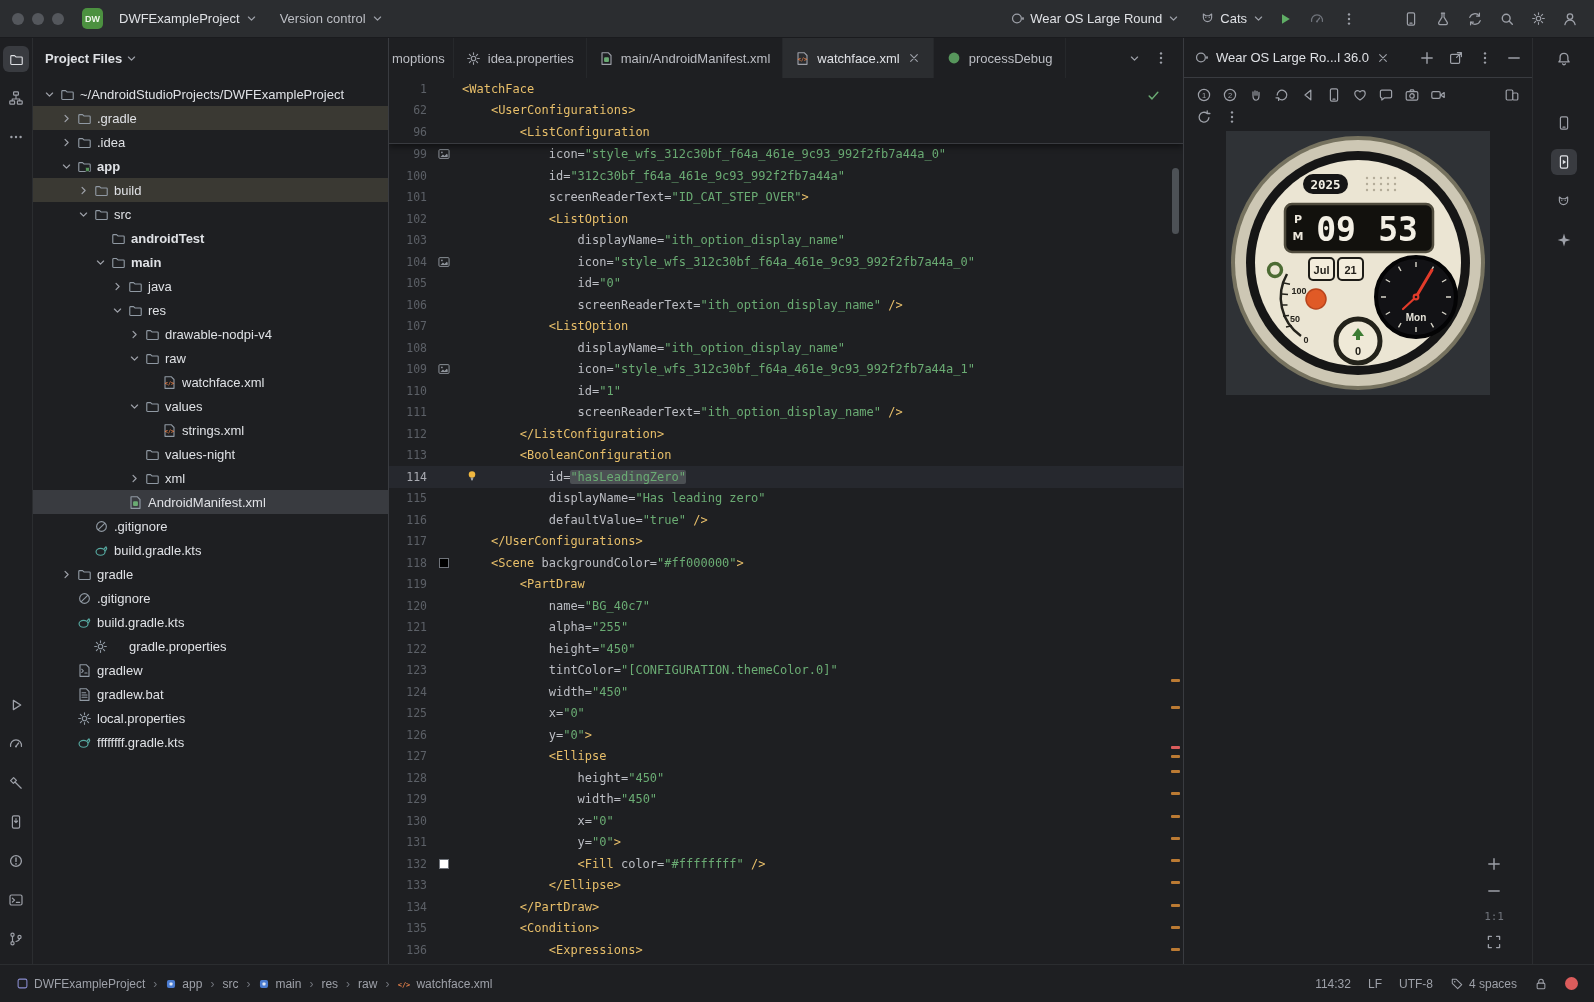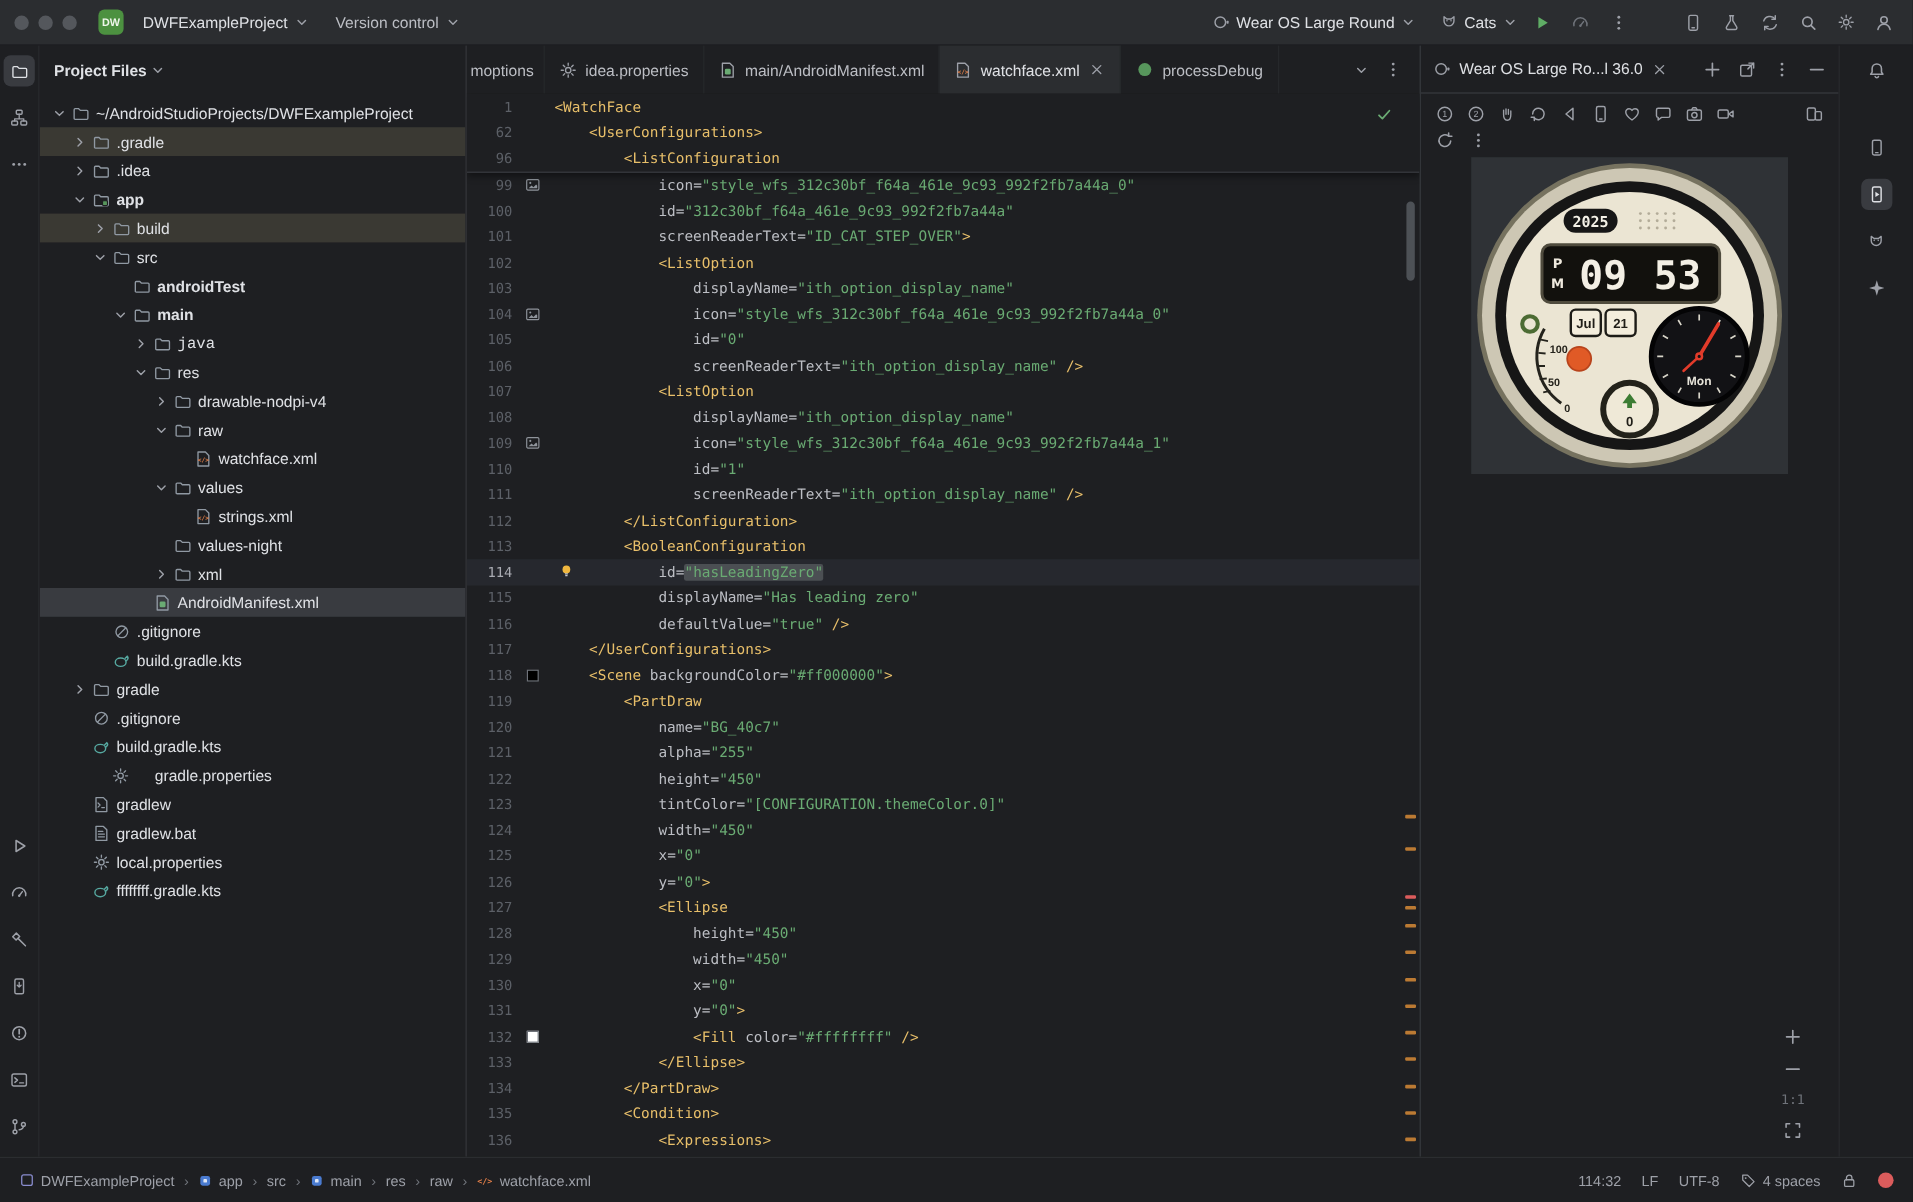--- a/index.html
+++ b/index.html
@@ -395,21 +395,21 @@
               <path d="M4.2 6.2L8 10l3.8-3.8" stroke="currentColor" stroke-linecap="round" stroke-linejoin="round" fill="none" stroke-width="1.5"></path>
             </svg>
           </span>
           <span class="ticon c-green">
             <svg width="15" height="15" viewBox="0 0 16 16" xmlns="http://www.w3.org/2000/svg">
               <path d="M1.9 4.7c0-.5.4-.9.9-.9h3.1l1.5 1.5h5.8c.5 0 .9.4.9.9v6.2c0 .5-.4.9-.9.9H2.8c-.5 0-.9-.4-.9-.9z" stroke="currentColor" stroke-linecap="round" stroke-linejoin="round" fill="none" stroke-width="1.2"></path>
             </svg>
           </span>
           <span class="lbl">main</span>
         </div>
-        <div class="trow" style="padding-left: 76px; font-family: Liberation Mono, monospace;">
+        <div class="trow" style="padding-left: 76px;">
           <span class="chev">
             <svg width="13" height="13" viewBox="0 0 16 16" xmlns="http://www.w3.org/2000/svg">
               <path d="M6.2 4.2L10 8l-3.8 3.8" stroke="currentColor" stroke-linecap="round" stroke-linejoin="round" fill="none" stroke-width="1.5"></path>
             </svg>
           </span>
           <span class="ticon ">
             <svg width="15" height="15" viewBox="0 0 16 16" xmlns="http://www.w3.org/2000/svg">
               <path d="M1.9 4.7c0-.5.4-.9.9-.9h3.1l1.5 1.5h5.8c.5 0 .9.4.9.9v6.2c0 .5-.4.9-.9.9H2.8c-.5 0-.9-.4-.9-.9z" stroke="currentColor" stroke-linecap="round" stroke-linejoin="round" fill="none" stroke-width="1.2"></path>
             </svg>
           </span>

